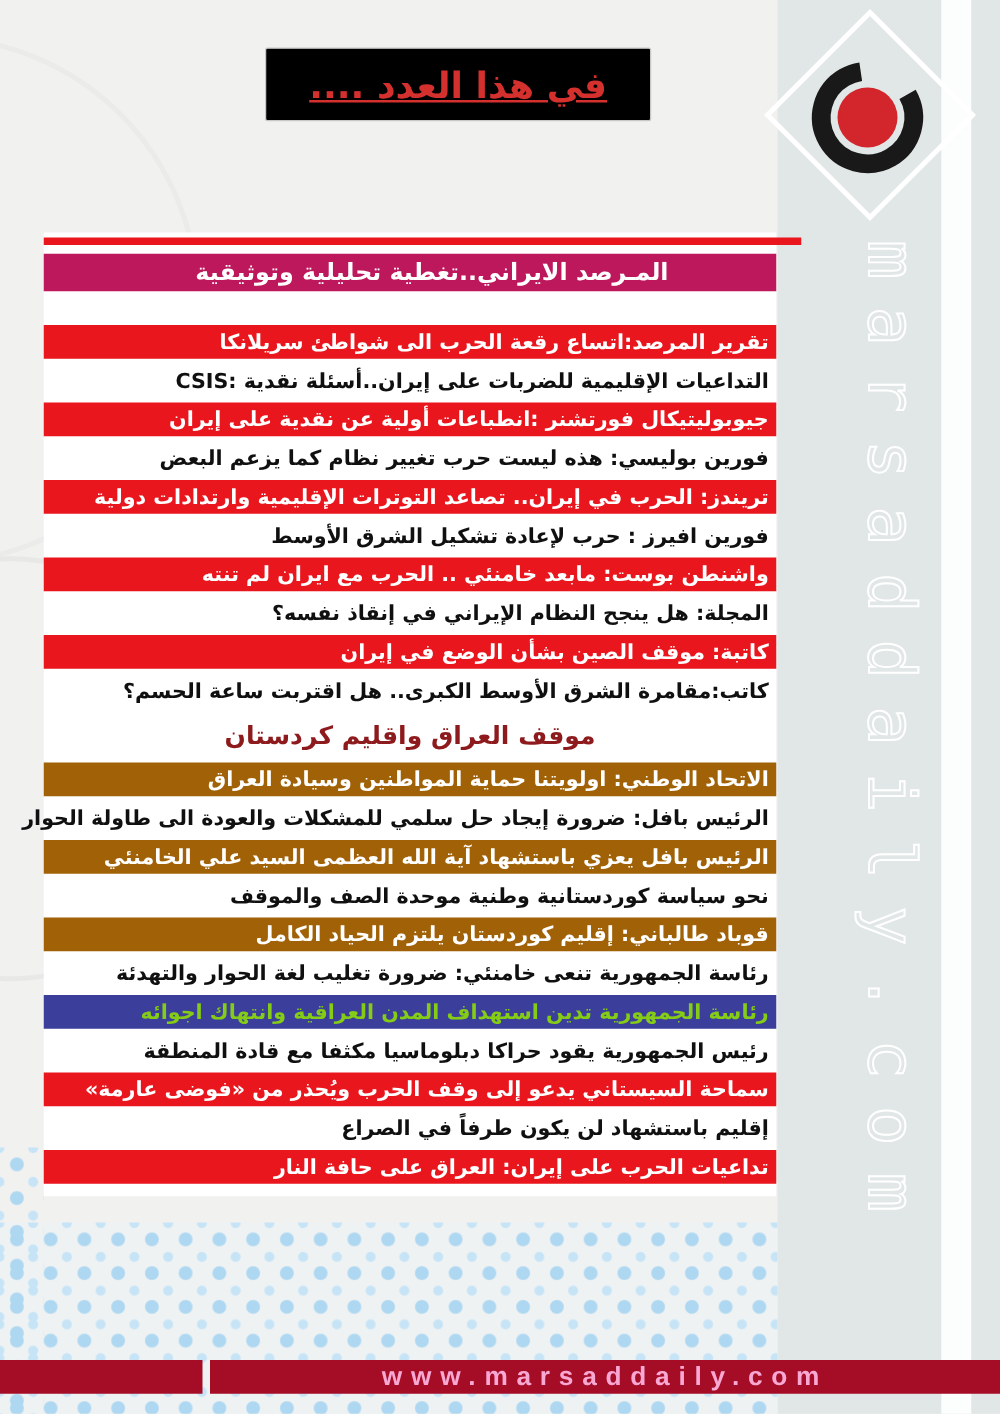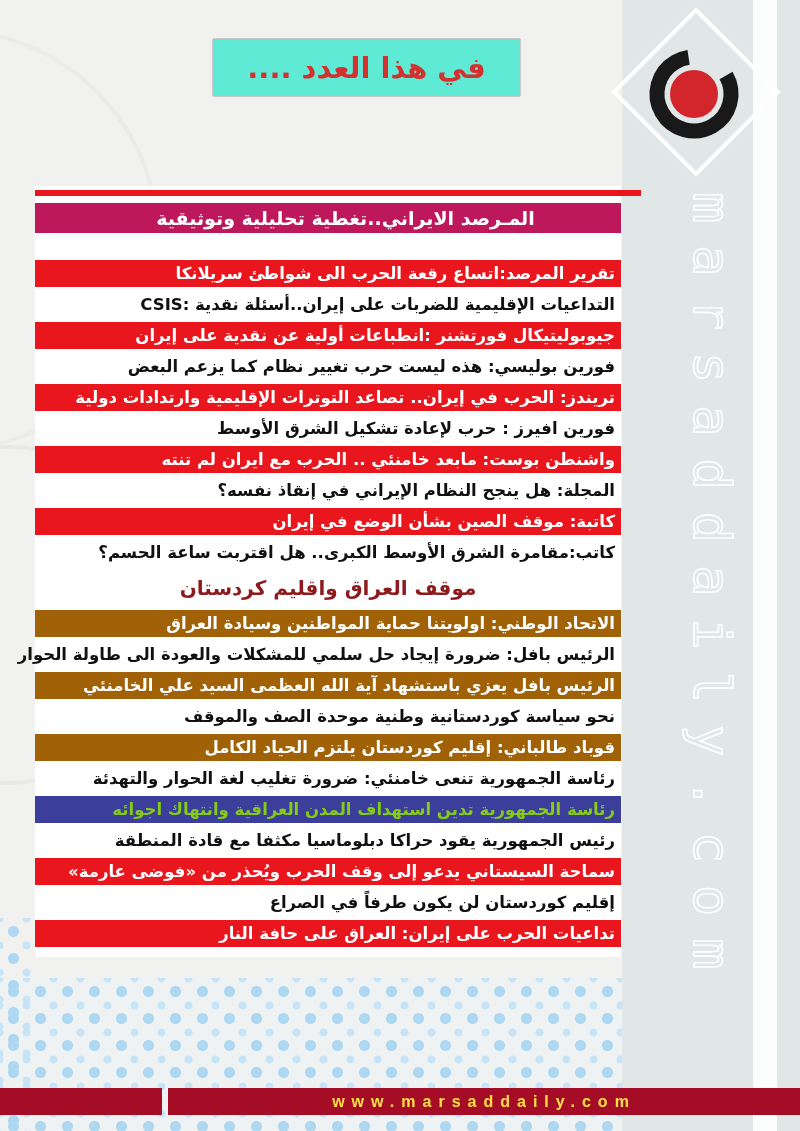--- a/index.html
+++ b/index.html
@@ -28,23 +28,23 @@
       radial-gradient(circle,#aed7f1 0 5px,rgba(0,0,0,0) 6px),
       radial-gradient(circle,#c7e4f7 0 3.5px,rgba(0,0,0,0) 4.5px);
     background-size:27px 27px,27px 27px;
     background-position:0 0,13px 14px;
   }
   .halftone.band{left:0;top:978px;width:622px;height:153px;background-color:#eef2f3;}
   .halftone.left-edge{left:0;top:918px;width:35px;height:213px;}
   
   .title-box{
     position:absolute;left:212px;top:38px;width:307px;height:57px;z-index:2;
-    background:#5eead4;border:1px solid #c9c8c7;border-radius:2px;
+    background:#000000;border:1px solid #c9c8c7;border-radius:2px;
     display:flex;align-items:center;justify-content:center;
-    direction:rtl;color:#d4302e;font-weight:bold;font-size:29px;
+    direction:rtl;color:#d4302e;font-weight:bold;font-size:29px;text-decoration:underline;
   }
   
   .top-rule{position:absolute;left:35px;top:190px;width:606px;height:6px;background:#e9161e;z-index:3;}
   
   .content{
     position:absolute;left:35px;top:186px;width:586px;z-index:2;
     background:#ffffff;padding:17px 0 6px 0;box-sizing:border-box;
   }
   .header-bar{
     height:30px;margin-bottom:27px;background:#be185d;
@@ -63,21 +63,21 @@
   .row.w{background:transparent;color:#101010;}
   .section-title{
     height:26px;margin:10px 0 8px 0;direction:rtl;text-align:center;
     color:#8d1a1c;font-weight:bold;font-size:20px;
   }
   
   .footer-left{position:absolute;left:0;top:1088px;width:162px;height:27px;background:#a50d27;z-index:3;}
   .footer-main{
     position:absolute;left:168px;top:1088px;width:632px;height:27px;background:#a50d27;z-index:3;
     display:flex;align-items:center;justify-content:center;
-    color:#fde047;font-size:16px;font-weight:bold;letter-spacing:7px;
+    color:#f9a8d4;font-size:21px;font-weight:bold;letter-spacing:7px;
     font-family:"Liberation Sans","DejaVu Sans",sans-serif;
   }
 </style>
 </head>
 <body>
 
 <svg class="bg-arcs" viewBox="0 0 622 1131">
   <circle cx="8" cy="615" r="168" fill="none" stroke="#e8e9e6" stroke-width="4"></circle>
   <circle cx="-52" cy="240" r="210" fill="none" stroke="#ebebe9" stroke-width="4"></circle>
 </svg>
@@ -123,20 +123,20 @@
 
   <div class="row g">الاتحاد الوطني: اولويتنا حماية المواطنين وسيادة العراق</div>
   <div class="row w">الرئيس بافل: ضرورة إيجاد حل سلمي للمشكلات والعودة الى طاولة الحوار</div>
   <div class="row g">الرئيس بافل يعزي باستشهاد آية الله العظمى السيد علي الخامنئي</div>
   <div class="row w">نحو سياسة كوردستانية وطنية موحدة الصف والموقف</div>
   <div class="row g">قوباد طالباني: إقليم كوردستان يلتزم الحياد الكامل</div>
   <div class="row w">رئاسة الجمهورية تنعى خامنئي: ضرورة تغليب لغة الحوار والتهدئة</div>
   <div class="row b">رئاسة الجمهورية تدين استهداف المدن العراقية وانتهاك اجوائه</div>
   <div class="row w">رئيس الجمهورية يقود حراكا دبلوماسيا مكثفا مع قادة المنطقة</div>
   <div class="row r">سماحة السيستاني يدعو إلى وقف الحرب ويُحذر من «فوضى عارمة»</div>
-  <div class="row w">إقليم كوردستان لن يكون طرفاً في الصراع</div>
+  <div class="row w">إقليم باستشهاد لن يكون طرفاً في الصراع</div>
   <div class="row r">تداعيات الحرب على إيران: العراق على حافة النار</div>
 </div>
 
 <div class="footer-left"></div>
 <div class="footer-main">
   <span>www.marsaddaily.com</span>
 </div>
 
 </body></html>

